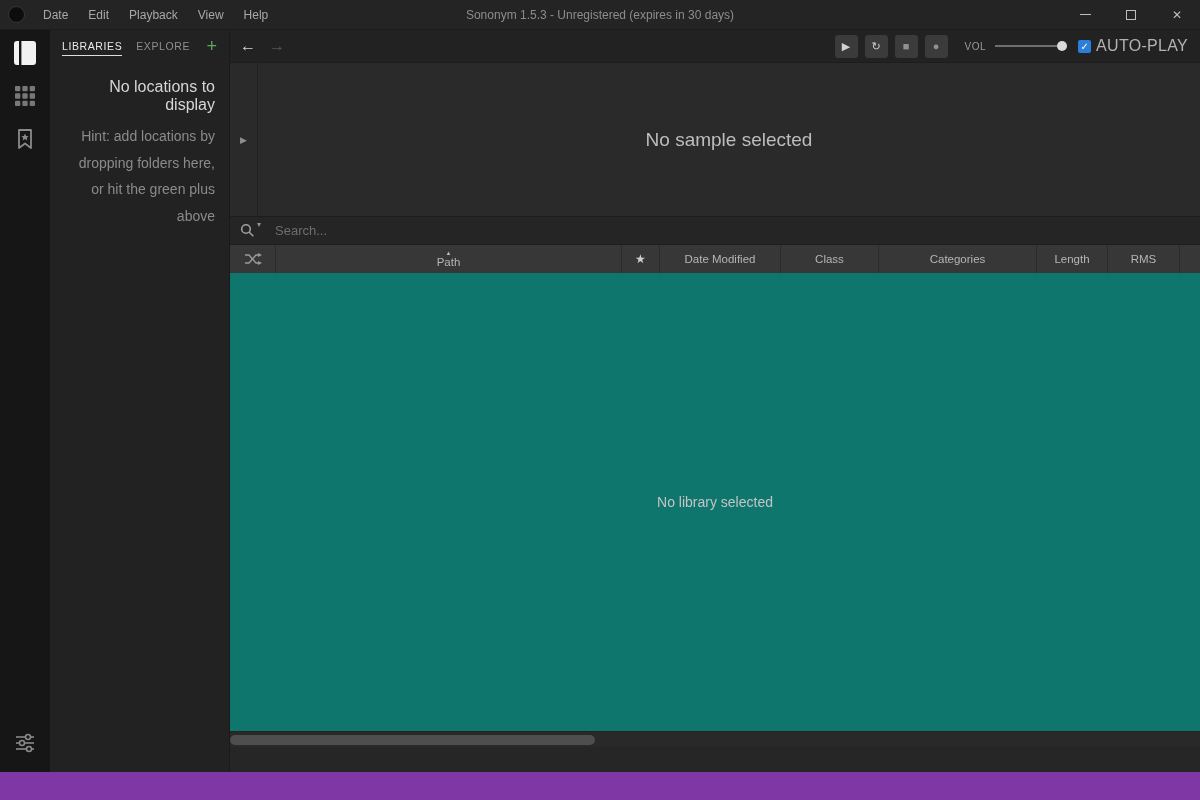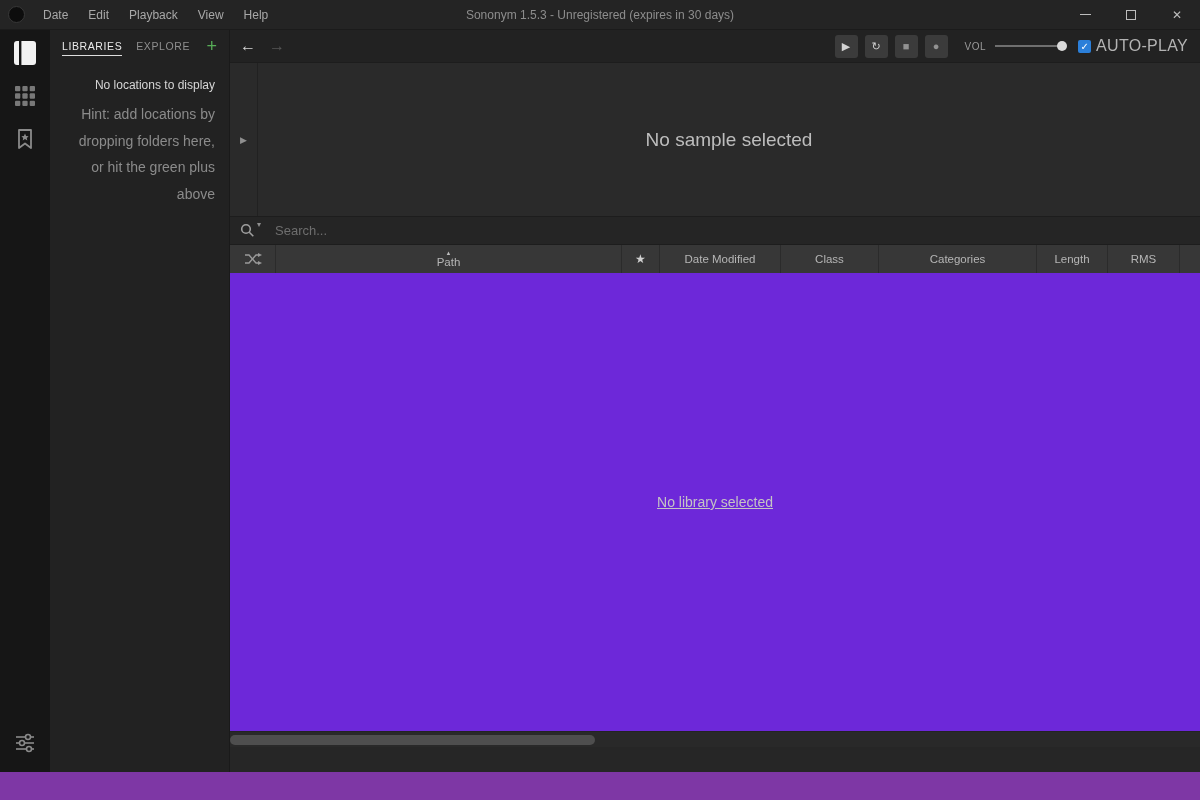--- a/index.html
+++ b/index.html
@@ -34,21 +34,21 @@
 
   
   .library-panel { width:180px; background:#222222; border-right:1px solid #1a1a1a; flex:none;
                    display:flex; flex-direction:column;text-align:right; }
   .panel-tabs { height:32px; flex:none; display:flex; align-items:center; padding:0 12px; }
   .tab { height:20px; display:flex; align-items:center; margin-right:14px; font-size:10.5px;
          letter-spacing:.6px; color:#8f8f8f; }
   .tab.active { color:#eaeaea; border-bottom:1px solid #dedede; }
   .plus-btn { margin-left:auto; color:#57ac57; font-size:18px; line-height:18px; }
   .panel-content { padding:16px 14px; }
-  .empty-title { font-size:12px; color:#d6d6d6; margin-bottom:9px; }
+  .empty-title { font-size:16px; color:#d6d6d6; margin-bottom:9px; }
   .empty-hint { font-size:14px; color:#8b8b8b; line-height:1.9; }
 
   
   .main { flex:1; display:flex; flex-direction:column; background:#2d2d2d; }
 
   .toolbar { height:32px; flex:none; background:#222222; display:flex; align-items:center;
              padding:0 12px 0 10px; }
   .nav-arrows { display:flex; gap:13px; font-size:16px; line-height:16px; }
   .nav-back { color:#d8d8d8; }
   .nav-fwd { color:#565656; }
@@ -87,22 +87,22 @@
   .th-path { width:346px; flex-direction:column; justify-content:center; }
   .sort-tri { font-size:6px; line-height:6px; color:#bdbdbd; }
   .th-star { width:38px; font-size:12px; color:#d0d0d0; }
   .th-date { width:121px; }
   .th-class { width:98px; }
   .th-cats { width:158px; }
   .th-length { width:71px; }
   .th-rms { width:72px; }
   .th-fill { flex:1; border-right:none; }
 
-  .table-body { flex:1; background:#6d28d9; display:flex; align-items:center; justify-content:center;
-                font-size:14px; color:#c4c4c4;text-decoration:underline; }
+  .table-body { flex:1; background:#0f766e; display:flex; align-items:center; justify-content:center;
+                font-size:14px; color:#c4c4c4; }
 
   .hscroll { height:16px; flex:none; background:#292929; border-top:1px solid #232323; position:relative; }
   .hthumb { position:absolute; left:0; top:3px; width:365px; height:10px; border-radius:5px;
             background:#4e4e4e; }
 
   .status-strip { height:25px; flex:none; background:#262626; }
 
   .purple-bar { height:28px; flex:none; background:#7e37a5; }
 </style>
 </head>

